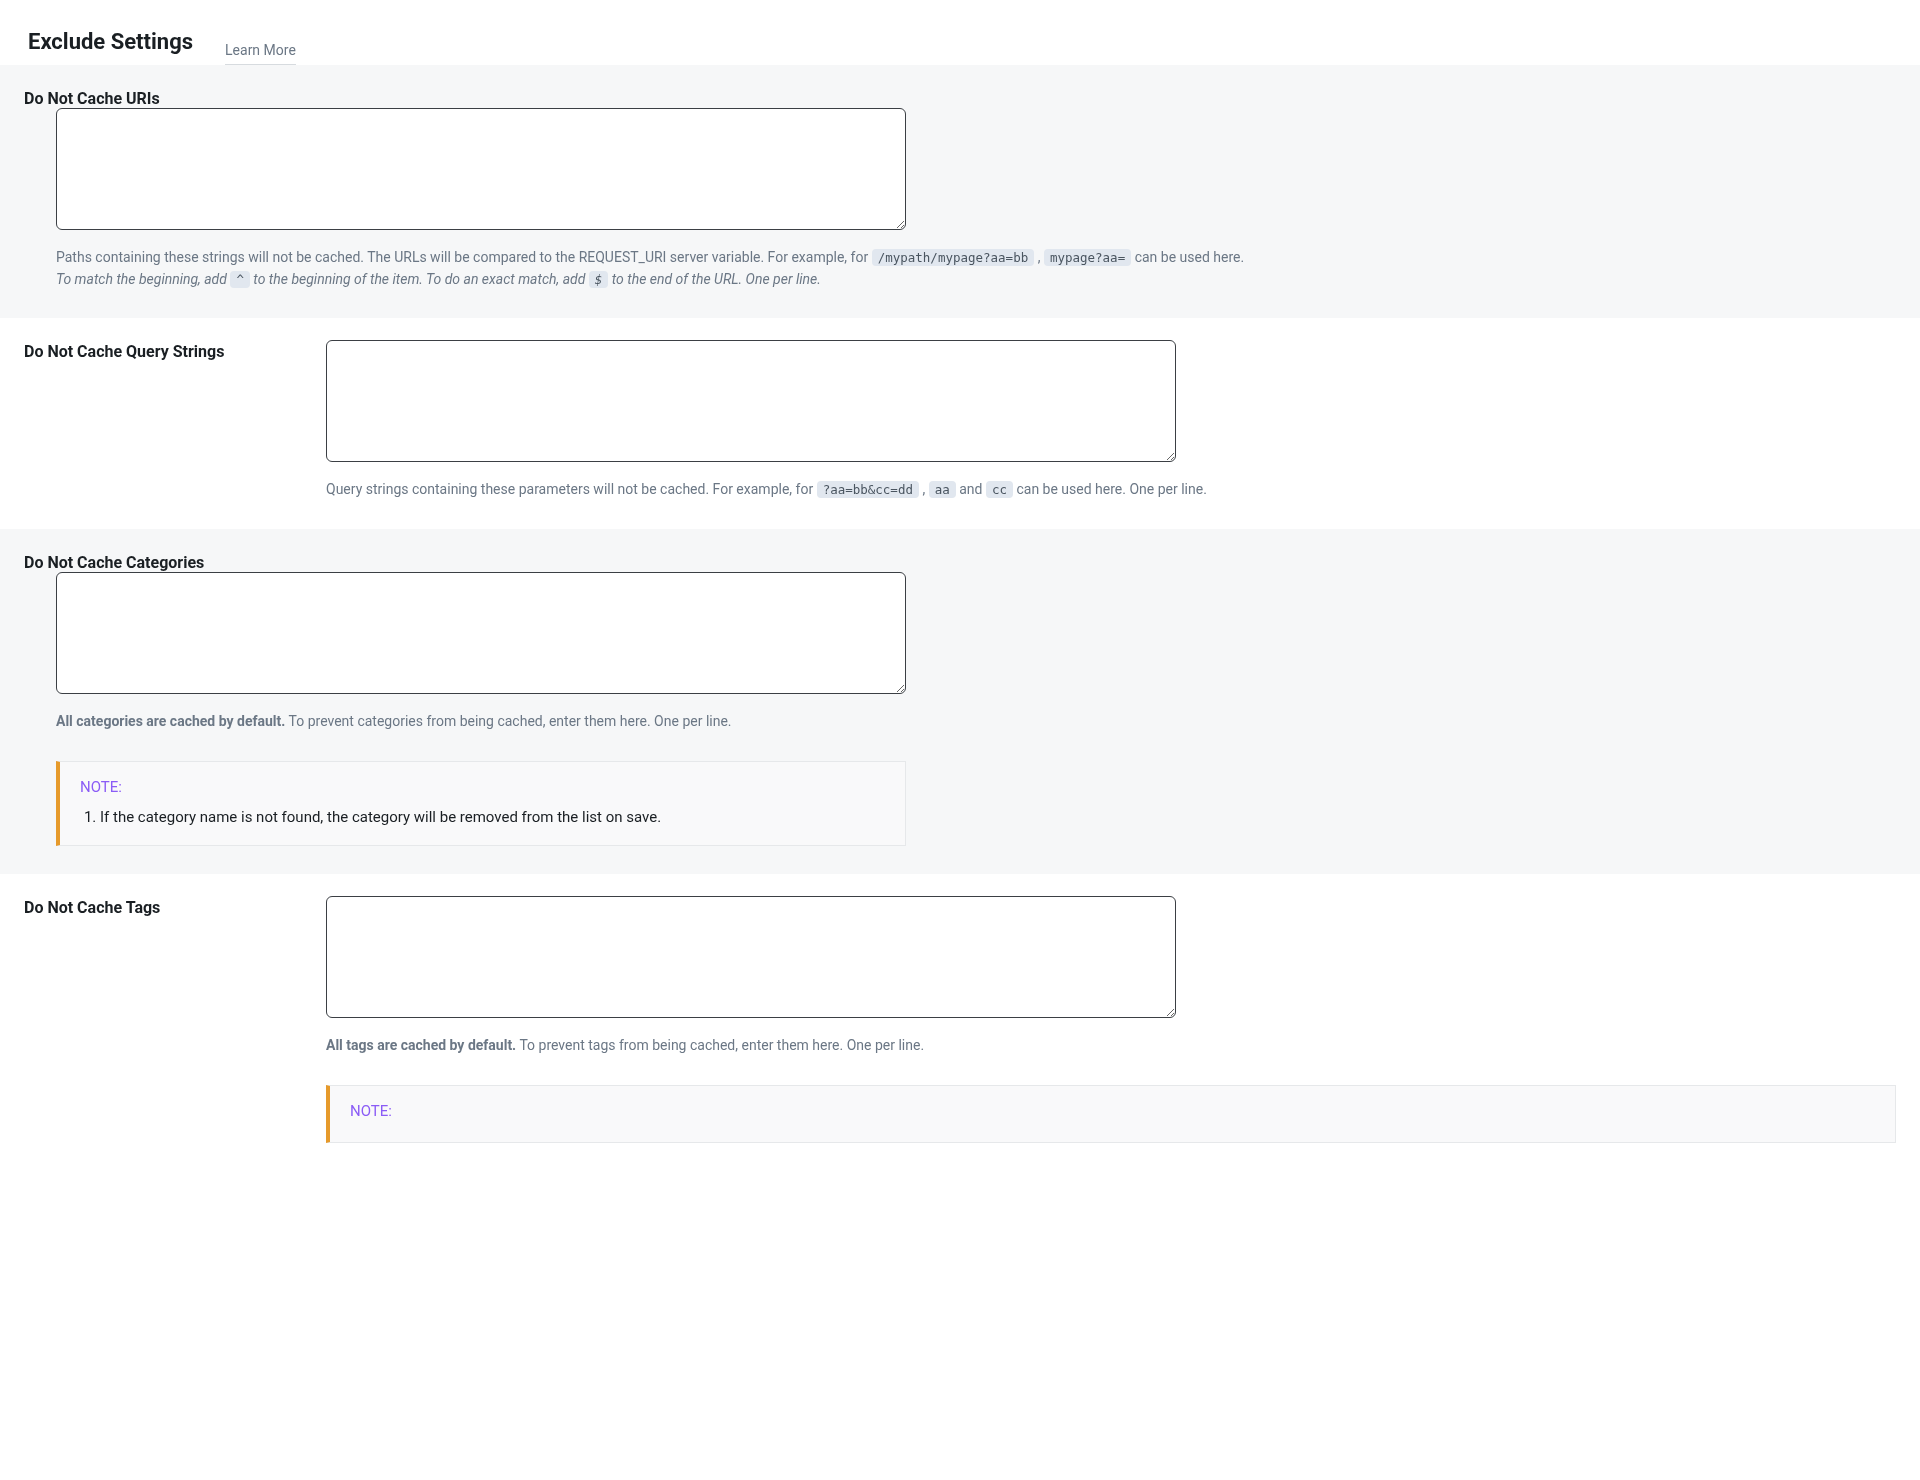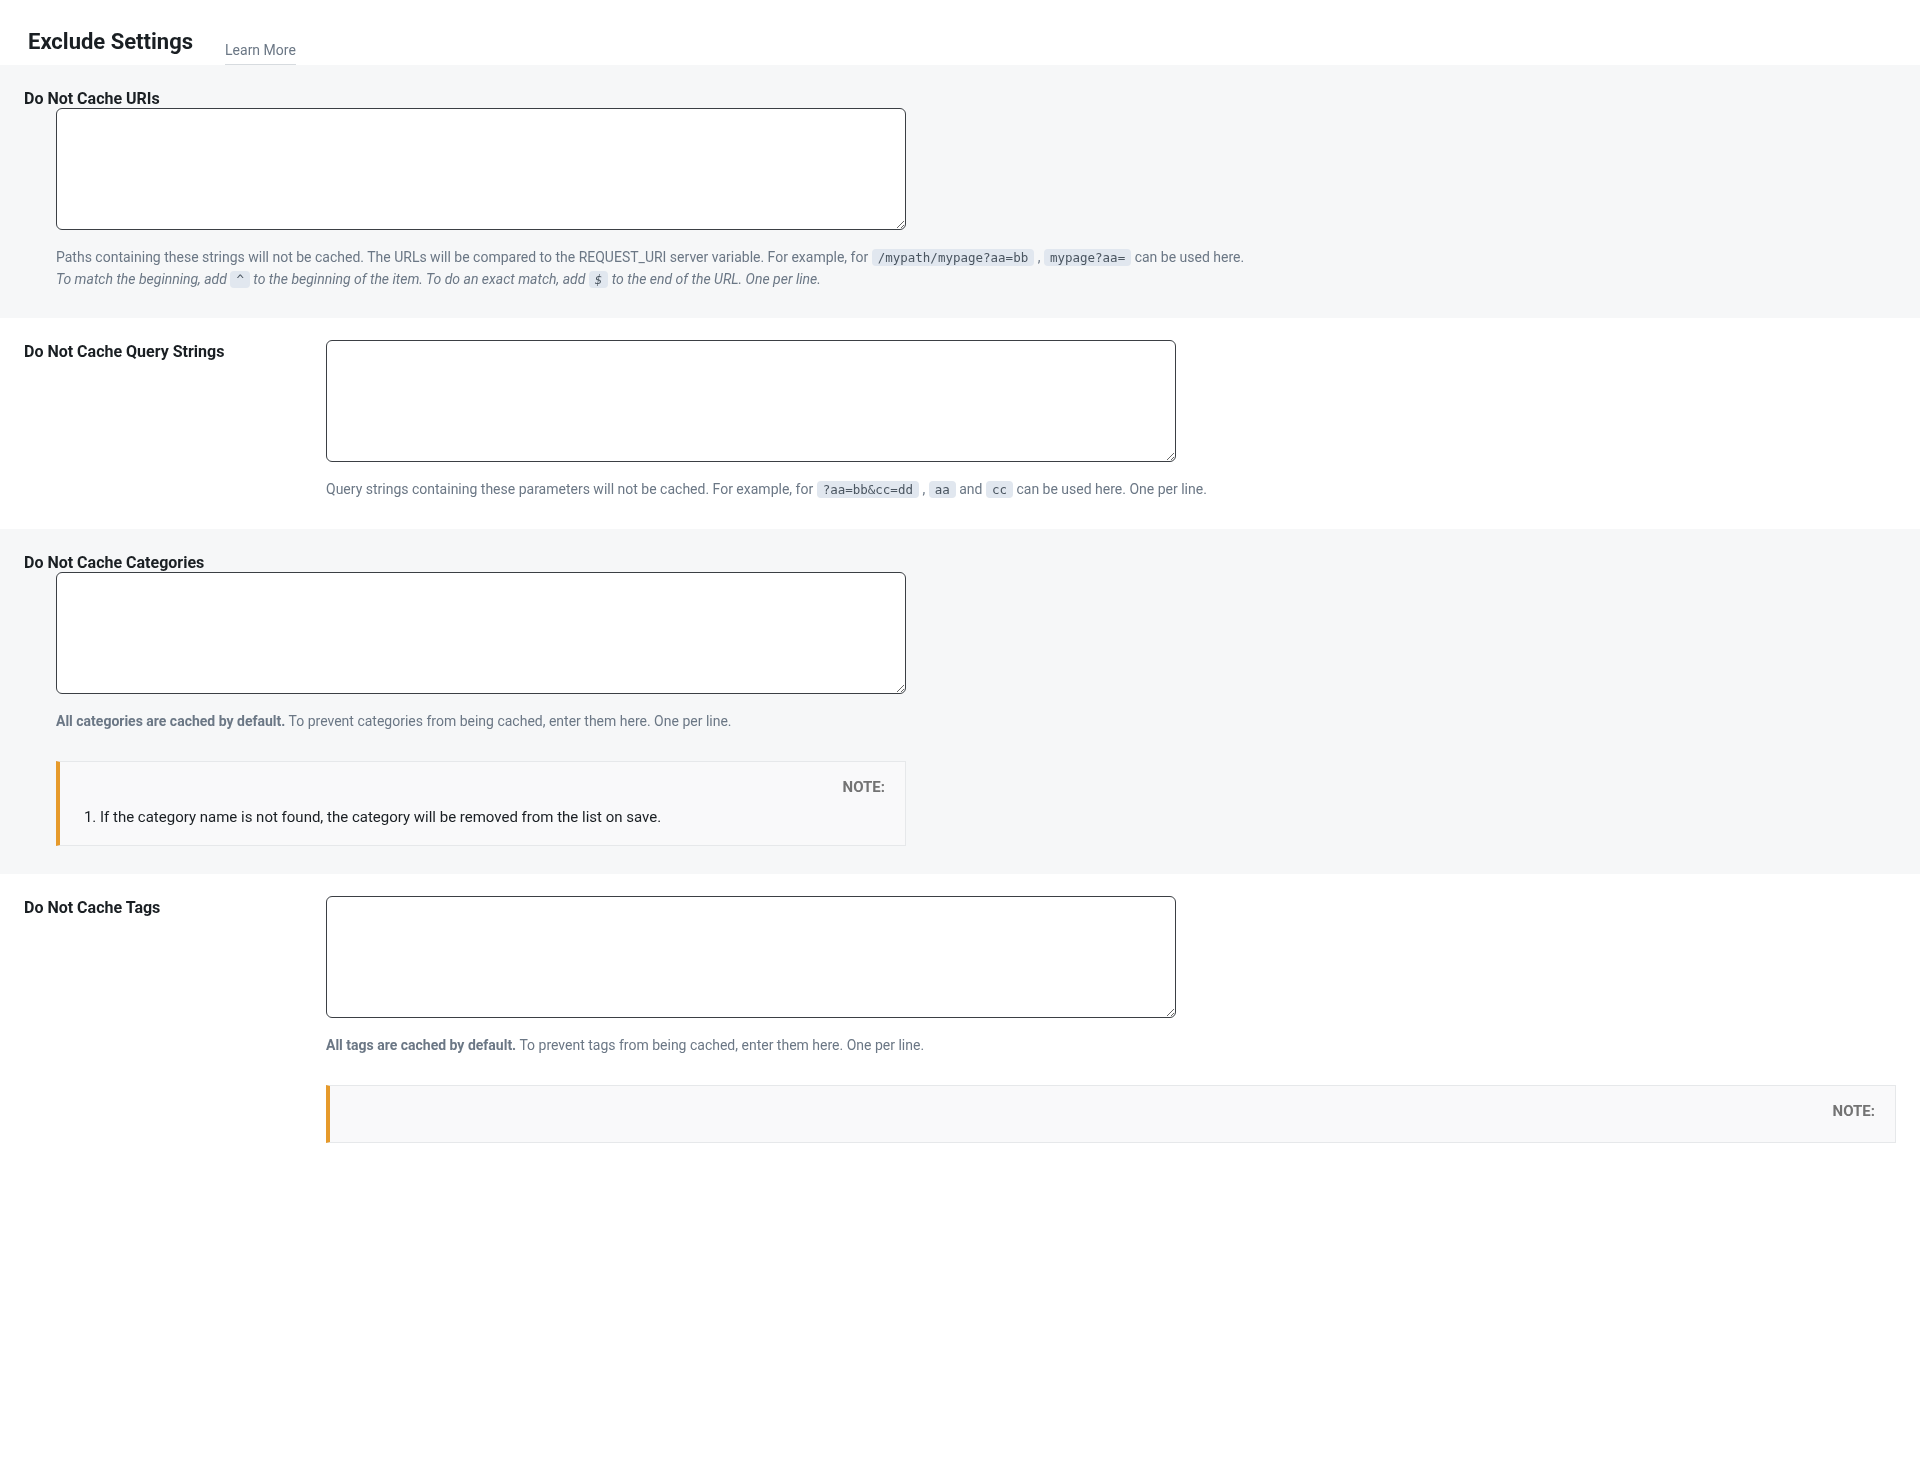--- a/index.html
+++ b/index.html
@@ -68,24 +68,23 @@
   }
   .note-box {
     margin-top: 28px;
     border: 1px solid #e6e8ea;
     border-left: 4px solid #e69a2b;
     background: #f9f9fa;
     padding: 16px 20px 12px 20px;
   }
   .note-title {
     font-size: 15px;
-    font-weight: 700;
-    color: #737373;
+    font-weight: 400;
+    color: #8b5cf6;
     margin: 0 0 10px 0;
-    text-align: right;
   }
   .note-box ol {
     margin: 0;
     padding-left: 20px;
     font-size: 15px;
     color: #1a1f23;
   }
   .note-box ol li { margin: 4px 0; line-height: 1.55; }
 </style>
 </head>

